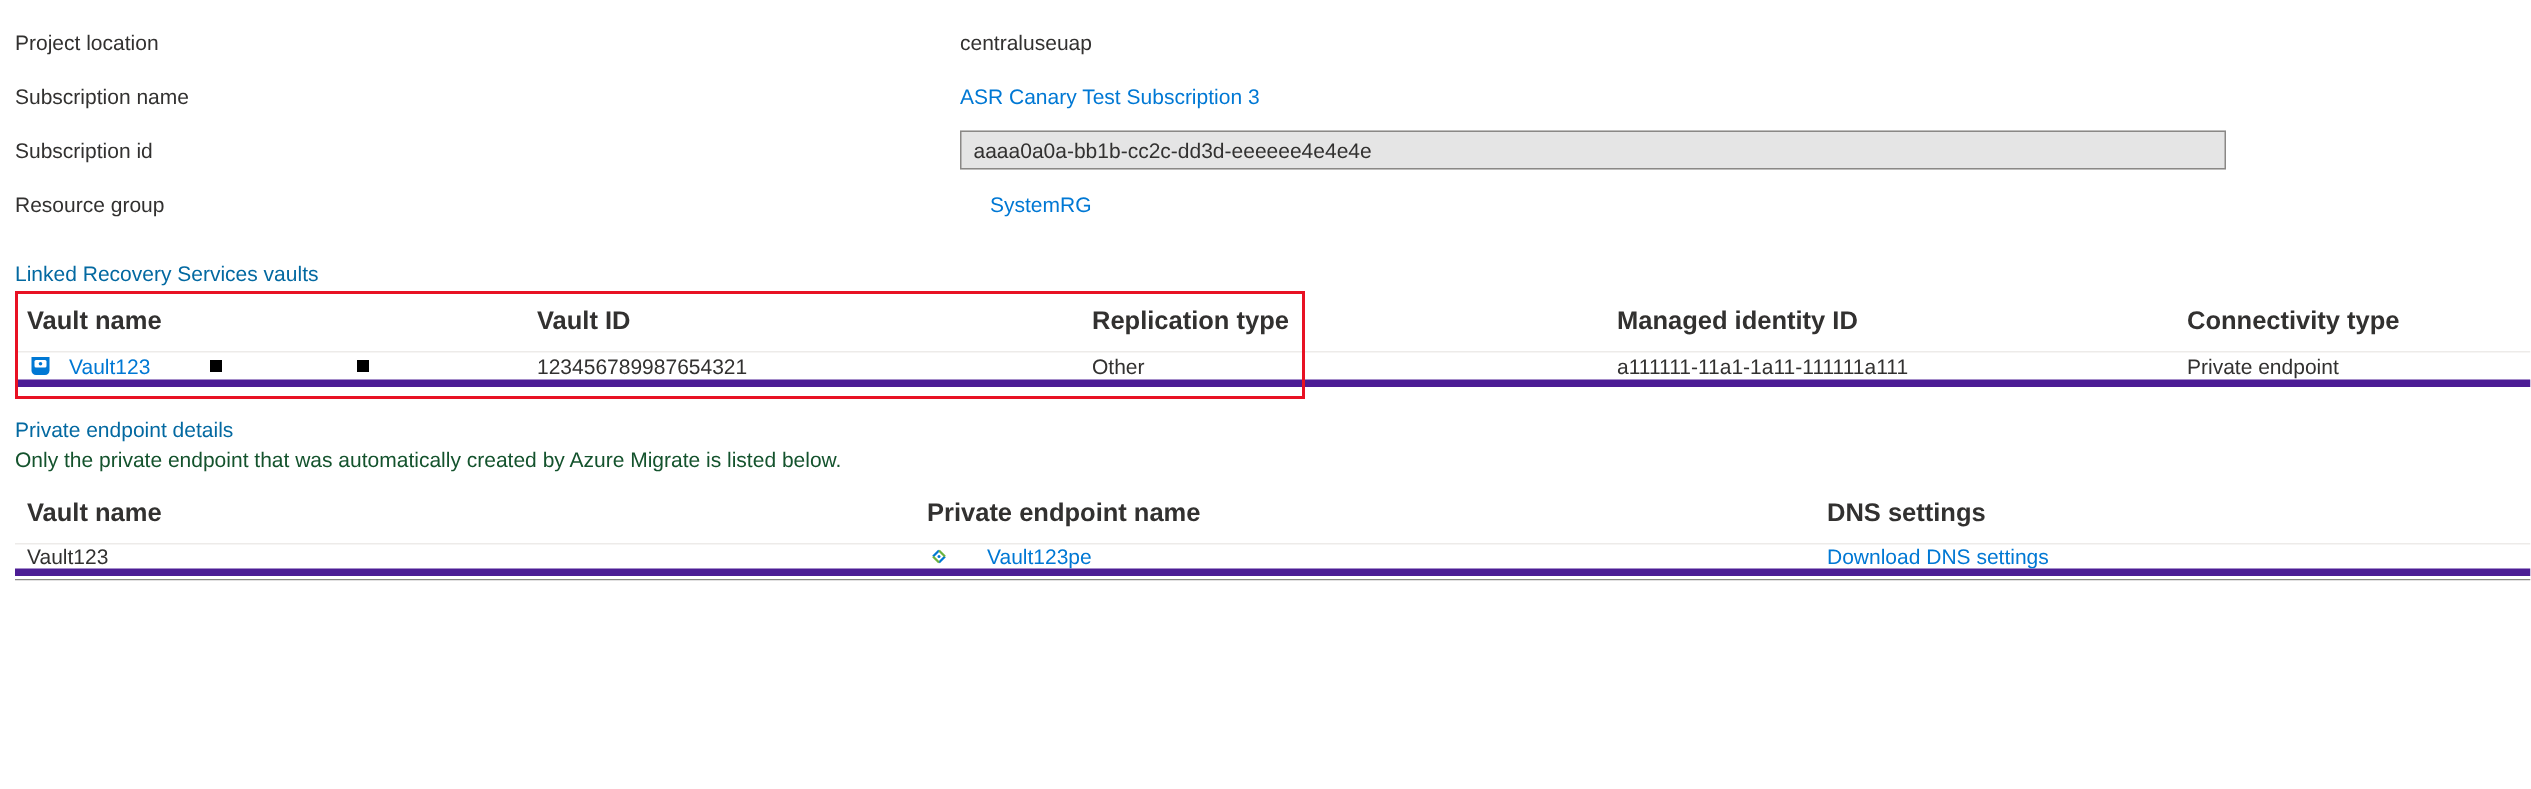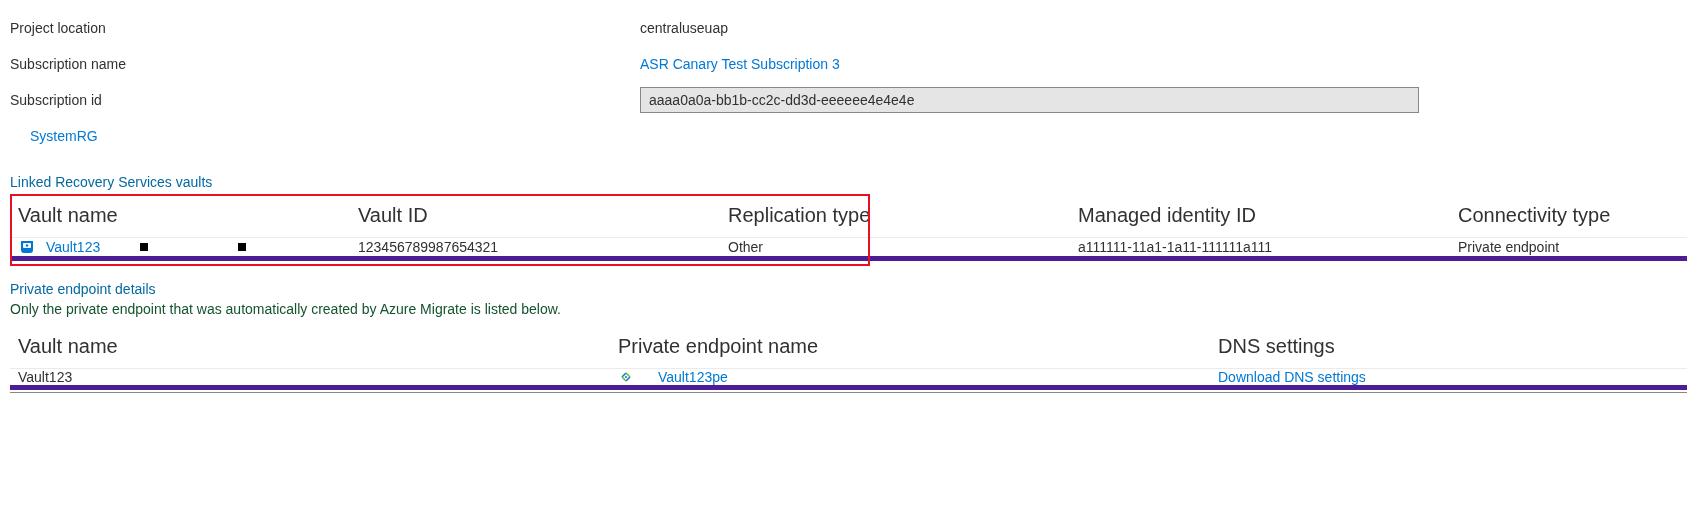--- a/index.html
+++ b/index.html
@@ -33,43 +33,43 @@
       font-size: 14px;
     }
     .prop-value.link {
       color: #0078d4;
       cursor: pointer;
     }
     .prop-value.readonly {
       background: #e5e5e5;
       border: 1px solid #8a8886;
       padding: 4px 8px;
-      width: 779px;
+      width: 844px;
       font-size: 14px;
       color: #323130;
     }
     .section-title {
       font-size: 14px;
       color: #0369a1;
       margin-top: 14px;
       margin-bottom: 4px;
     }
     .section-desc {
       font-size: 14px;
       color: #14532d;
       margin-bottom: 8px;
     }
     table {
       width: 100%;
       border-collapse: collapse;
     }
     th {
       text-align: left;
-      font-weight: 400;
-      font-size: 20px;
+      font-weight: 700;
+      font-size: 17px;
       padding: 10px 8px;
       border-bottom: 1px solid #edebe9;
       color: #323130;
       margin-left: 14px;
     }
     td {
       padding: 0 8px;
       font-size: 14px;
       color: #323130;
       border-bottom: 5px solid #4c1d95;
@@ -130,20 +130,21 @@
   </div>
   <div class="prop-row">
     <div class="prop-label">Subscription name</div>
     <div class="prop-value link">ASR Canary Test Subscription 3</div>
   </div>
   <div class="prop-row">
     <div class="prop-label">Subscription id</div>
     <input class="prop-value readonly" readonly="" value="aaaa0a0a-bb1b-cc2c-dd3d-eeeeee4e4e4e" style="">
   </div>
   <div class="prop-row">
+    <div class="prop-label">Resource group</div>
     <div class="prop-value link" style="margin-left:20px;">SystemRG</div>
   </div>
 </div>
 
 <div class="section-title">Linked Recovery Services vaults</div>
 
 <div class="linked-table-wrapper">
   <div class="highlight-overlay"></div>
   <table>
     <thead>

